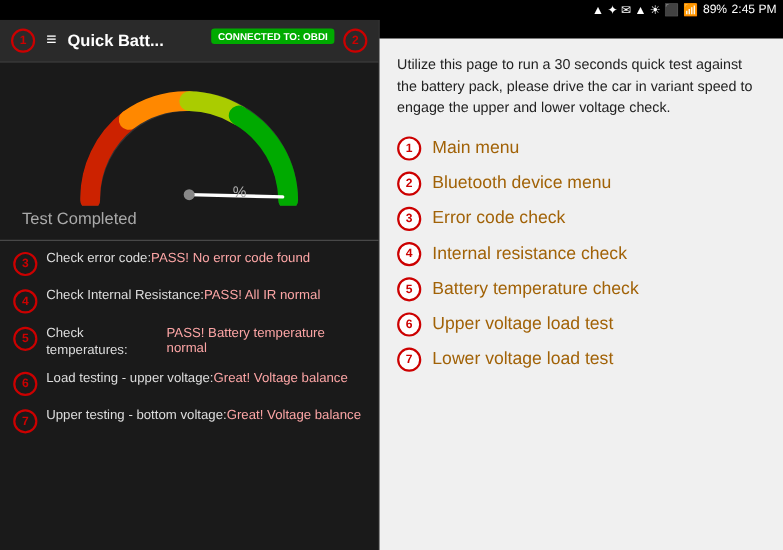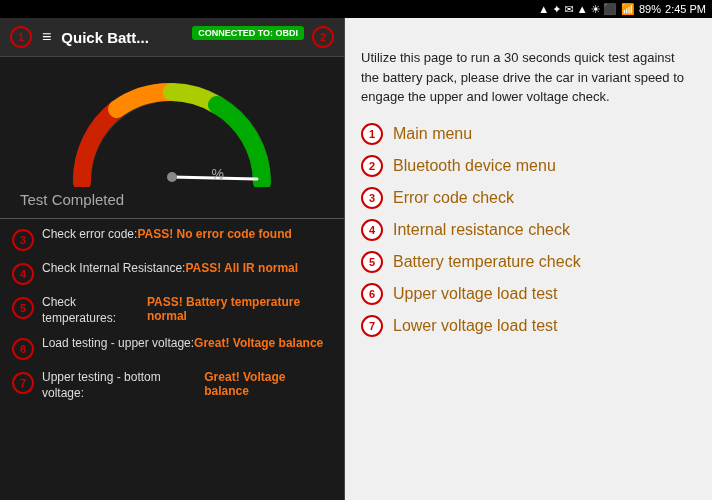--- a/index.html
+++ b/index.html
@@ -149,37 +149,38 @@
       margin-bottom: 10px;
     }
 
     .check-label {
       color: #ddd;
       font-size: 12px;
       line-height: 1.3;
     }
 
     .check-result {
-      color: #f97316;
+      color: #fca5a5;
       font-size: 12px;
-      font-weight: bold;
+      font-weight: normal;
     }
 
     .check-text-block {
       display: flex;
       flex-direction: row;
       justify-content: space-between;
     }
 
     
     .help-panel {
       flex: 1;
       background: #f0f0f0;
-      padding: 30px 16px;
+      padding: 14px 16px;
       overflow-y: auto;
+      margin-top: 17px;
     }
 
     .help-description {
       font-size: 13px;
       color: #222;
       line-height: 1.5;
       margin-bottom: 16px;
     }
 
     .help-item {

